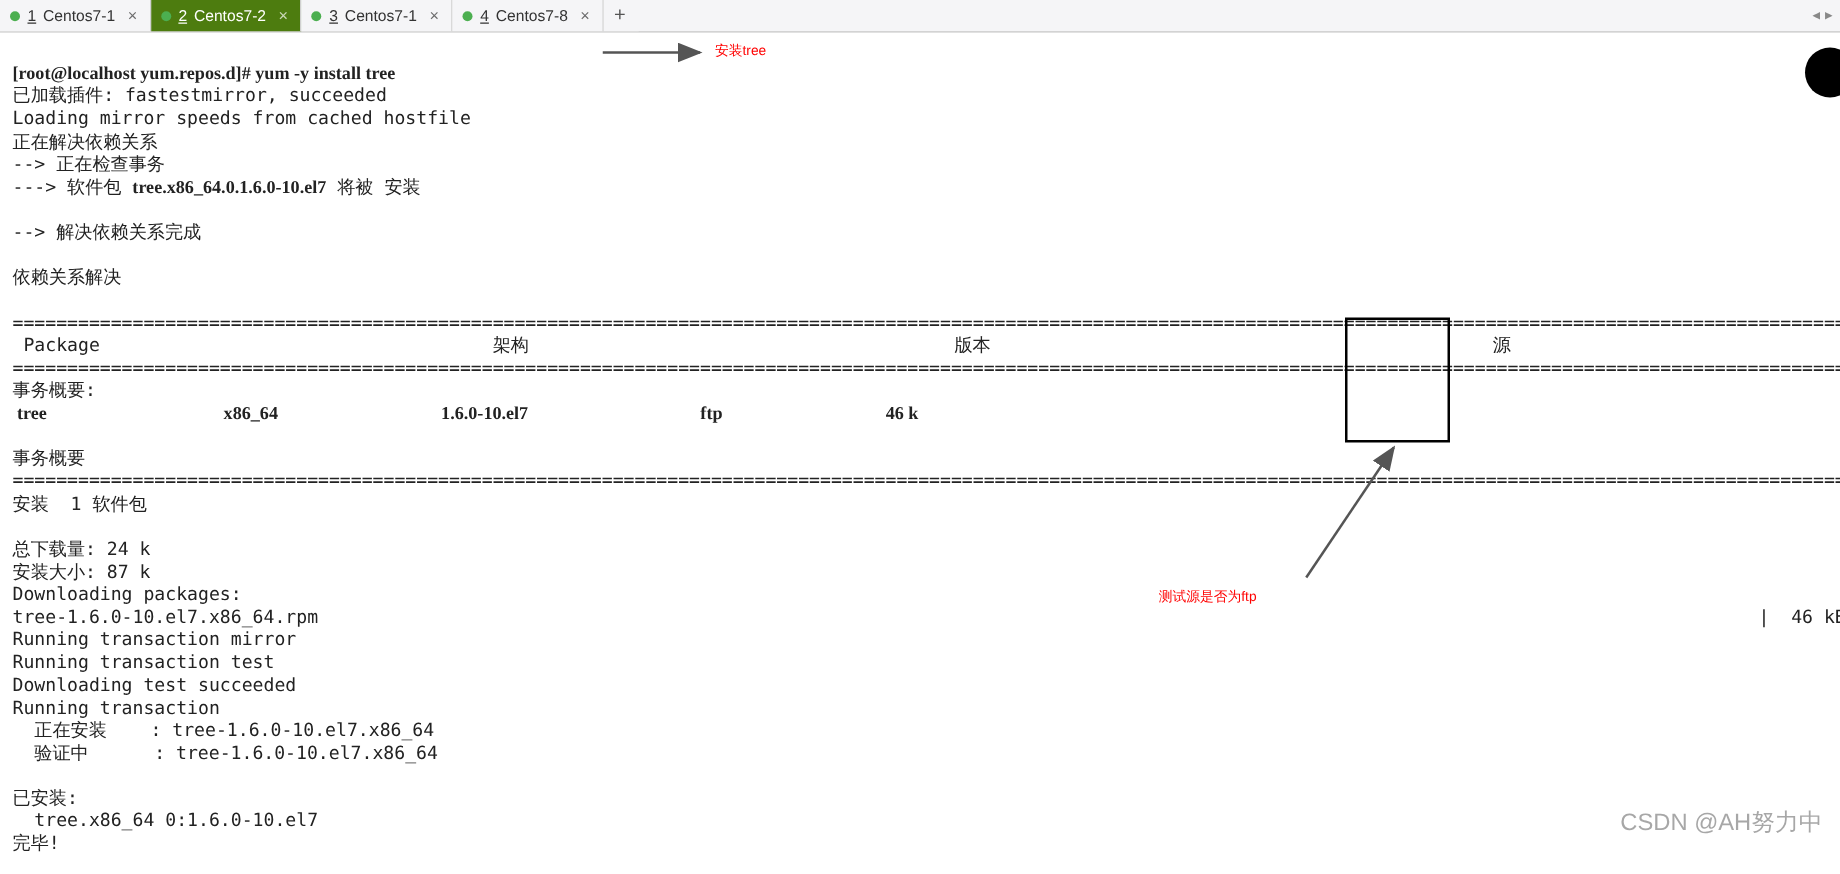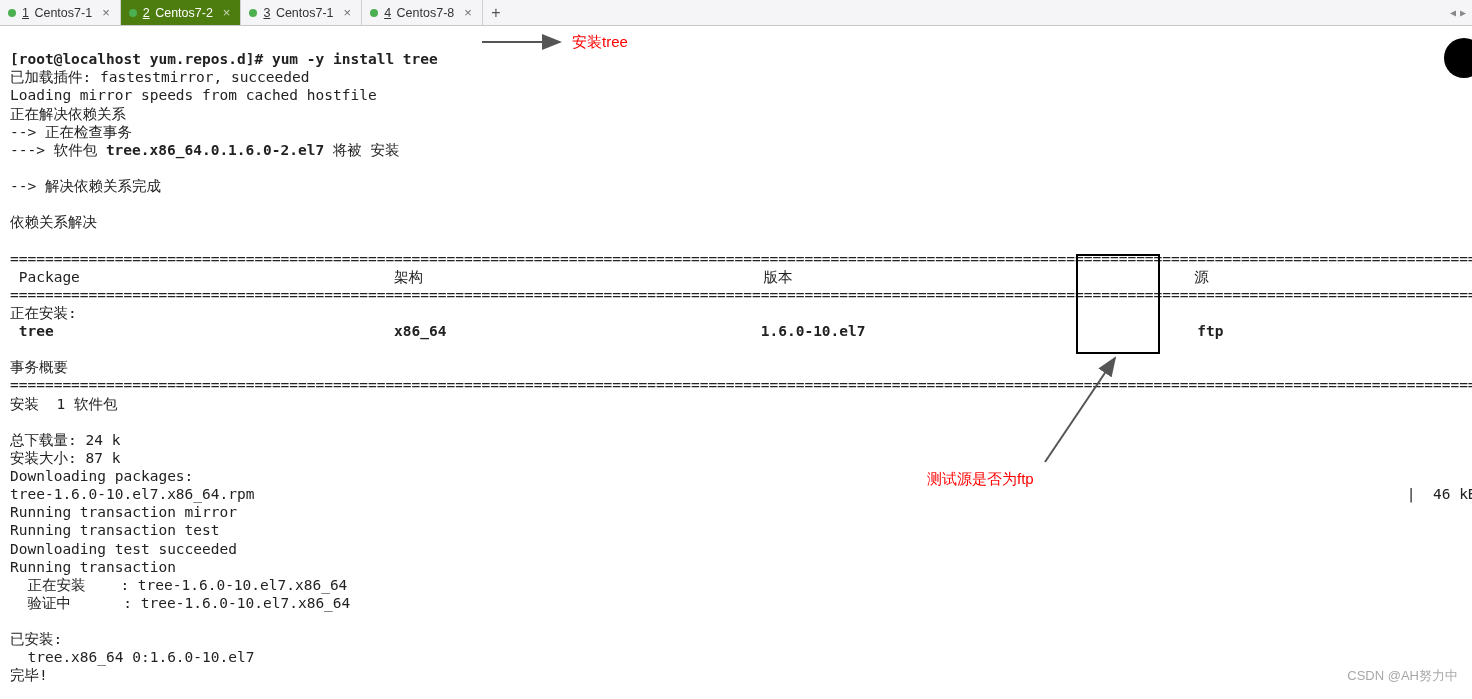--- a/index.html
+++ b/index.html
@@ -61,41 +61,41 @@
     }
     .terminal {
       padding: 6px 10px 6px 10px;
       white-space: pre;
       line-height: 1.25;
       font-family: "DejaVu Sans Mono", "Liberation Mono", Consolas, monospace;
       font-size: 14.5px;
       color: #222;
       position: relative;
     }
-    .terminal b { font-weight: 700; }
+    .terminal b { font-weight: 700; font-family: Liberation Serif, serif; }
     .annot {
       position: absolute;
       color: #ff0000;
       font-family: "Microsoft YaHei", Arial, sans-serif;
-      font-size: 15px;
+      font-size: 11px;
       pointer-events: none;
     }
     .arrow-svg { position: absolute; pointer-events: none; }
     .boxoutline {
       position: absolute;
       border: 2px solid #000;
       pointer-events: none;
     }
     .watermark {
       position: absolute;
       right: 14px;
-      bottom: 6px;
+      bottom: 20px;
       color: rgba(120,120,120,0.65);
       font-family: "Microsoft YaHei", Arial, sans-serif;
-      font-size: 13px;
+      font-size: 19px;
     }
     .edgeround {
       position: absolute;
       right: -12px; top: 38px;
       width: 40px; height: 40px;
       background: #000;
       border-radius: 50%;
     }
   </style>
 </head>
@@ -129,30 +129,30 @@
     <span>▶</span>
   </div>
 </div>
 
 <div class="terminal">
 <span><b>[root@localhost yum.repos.d]# </b></span><b>yum -y install tree</b>
 <span>已加载插件: fastestmirror, succeeded</span>
 <span>Loading mirror speeds from cached hostfile</span>
 <span>正在解决依赖关系</span>
 <span>--&gt; 正在检查事务</span>
-<span><span>---&gt; 软件包 </span><b>tree.x86_64.0.1.6.0-2.el7</b><span> 将被 安装</span></span>
+<span><span>---&gt; 软件包 </span><b>tree.x86_64.0.1.6.0-10.el7</b><span> 将被 安装</span></span>
 
 <span>--&gt; 解决依赖关系完成</span>
 
 <span>依赖关系解决</span>
 
 <span>=========================================================================================================================================================================================</span>
 <span> Package                                    架构                                       版本                                              源                                      大小</span>
 <span>=========================================================================================================================================================================================</span>
-<span>正在安装:</span>
+<span>事务概要:</span>
 <b> tree                                       x86_64                                    1.6.0-10.el7                                      ftp                                    46 k</b>
 
 <span>事务概要</span>
 <span>=========================================================================================================================================================================================</span>
 <span>安装  1 软件包</span>
 
 <span>总下载量: 24 k</span>
 <span>安装大小: 87 k</span>
 <span>Downloading packages:</span>
 <span>tree-1.6.0-10.el7.x86_64.rpm                                                                                                                                    |  46 kB   00:00:00</span>

